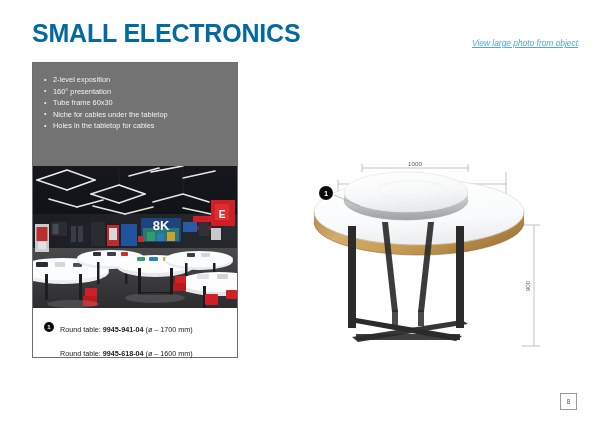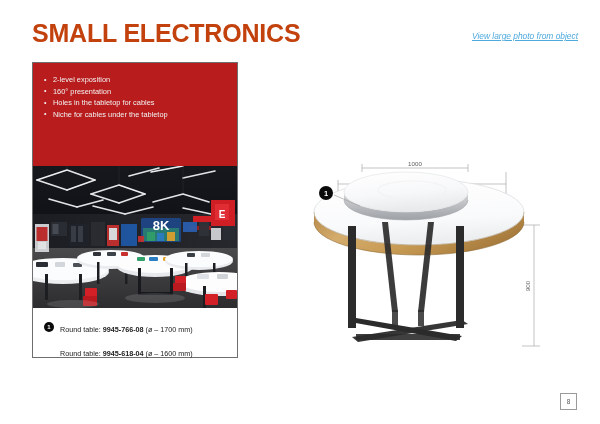--- a/index.html
+++ b/index.html
@@ -18,27 +18,27 @@
 
   
   #page-title {
     position: absolute;
     left: 32px;
     top: 21px;
     font-size: 25px;
     font-weight: bold;
     letter-spacing: -0.2px;
     line-height: 1;
-    color: #c2410c;
+    color: #0369a1;
     white-space: nowrap;
   }
   #view-photo-link {
     position: absolute;
     right: 22px;
-    top: 31px;
+    top: 38px;
     font-size: 8.4px;
     font-style: italic;
     color: #4ea9dd;
     text-decoration: underline;
     white-space: nowrap;
     cursor: pointer;
     margin-left: 12px;
   }
 
   
@@ -51,21 +51,21 @@
     background: #ffffff;
     border: 1px solid #6e6e6e;
     box-sizing: border-box;
   }
   #spec-panel {
     position: absolute;
     left: 0;
     top: 0;
     width: 100%;
     height: 110px;
-    background: #b91c1c;
+    background: #737373;
     box-sizing: border-box;
   }
   #spec-list {
     list-style: none;
     margin: 0;
     padding: 11px 0 0 11px;
   }
   #spec-list li {
     color: #f2f2f2;
     font-size: 7.4px;
@@ -161,22 +161,23 @@
 <div id="page-title">SMALL ELECTRONICS</div>
 
 <a id="view-photo-link" href="#">View large photo from object</a>
 
 <div id="info-card">
 
   <div id="spec-panel">
     <ul id="spec-list">
       <li>2-level exposition</li>
       <li>160° presentation</li>
+      <li>Tube frame 60x30</li>
+      <li>Niche for cables under the tabletop</li>
       <li>Holes in the tabletop for cables</li>
-      <li>Niche for cables under the tabletop</li>
     </ul>
   </div>
 
   <div id="store-photo">
     <svg width="206" height="142" viewBox="0 0 206 142" xmlns="http://www.w3.org/2000/svg">
       <defs>
         <linearGradient id="ceilGrad" x1="0" y1="0" x2="0" y2="1">
           <stop offset="0%" stop-color="#16181d"></stop>
           <stop offset="100%" stop-color="#0d0f13"></stop>
         </linearGradient>
@@ -317,21 +318,21 @@
 
       <g opacity="0.13" fill="#ffffff">
         <ellipse cx="122" cy="132" rx="30" ry="5"></ellipse>
         <ellipse cx="40" cy="138" rx="26" ry="4"></ellipse>
       </g>
     </svg>
   </div>
 
   <div class="caption-row" id="caption-row-1">
     <span class="caption-badge">1</span>
-    <span class="caption-text"><span>Round table: </span><span class="code">9945-766-08</span><span> (ø – 1700 mm)</span></span>
+    <span class="caption-text"><span>Round table: </span><span class="code">9945-941-04</span><span> (ø – 1700 mm)</span></span>
   </div>
 
   <div class="caption-row" id="caption-row-2">
     <span class="caption-text"><span>Round table: </span><span class="code">9945-618-04</span><span> (ø – 1600 mm)</span></span>
   </div>
 </div>
 
 <div id="drawing-area">
   <svg width="290" height="200" viewBox="0 0 290 200" xmlns="http://www.w3.org/2000/svg">
     <defs>

